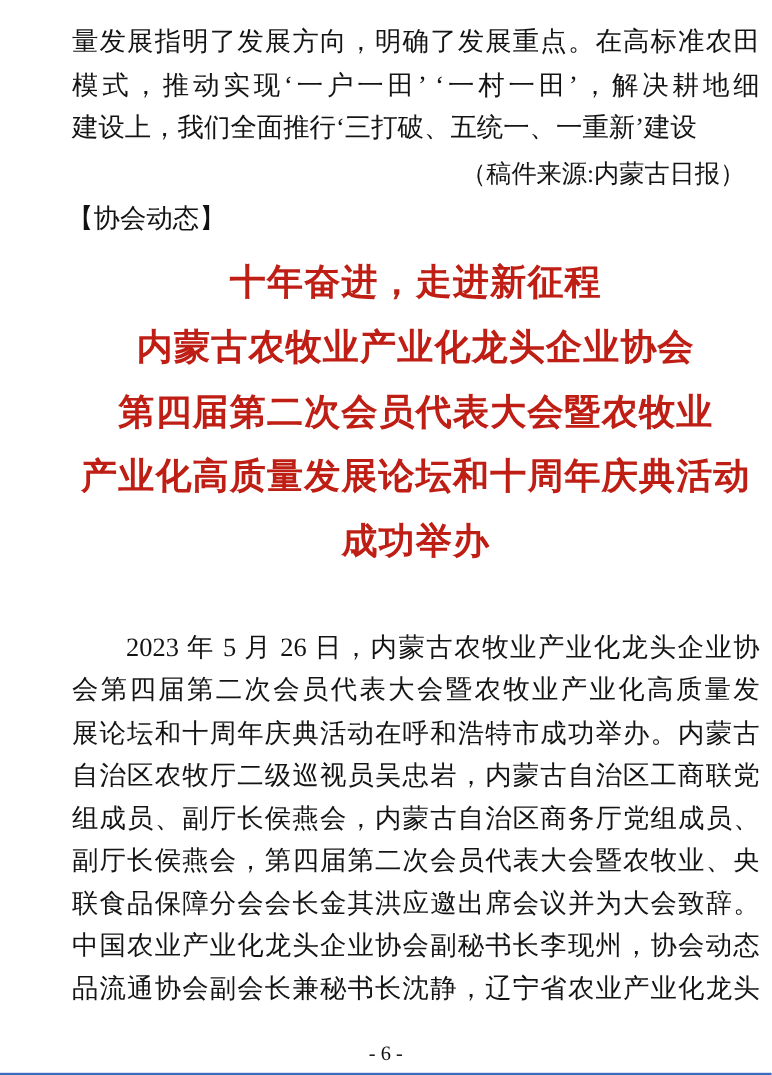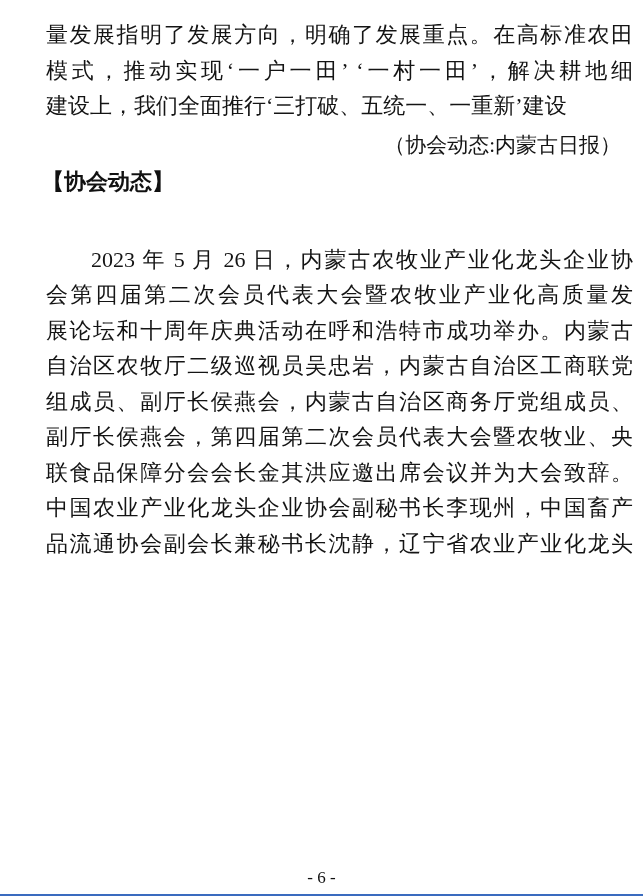--- a/index.html
+++ b/index.html
@@ -7,21 +7,21 @@
     width: 643px; height: 896px;
     background: #ffffff;
     position: relative;
     overflow: hidden;
     font-family: "Liberation Serif", serif;
     color: #141414;
   }
   .page {
     box-sizing: border-box;
     width: 643px; height: 896px;
-    padding: 17px 10px 0 46px;
+    padding: 17px 10px 0 60px;
     position: relative;
   }
   
   .para .line {
     font-size: 22px;
     line-height: 35.5px;
     text-align: justify;
     text-align-last: justify;
     text-justify: inter-character;
     white-space: nowrap;
@@ -37,21 +37,21 @@
   }
   .source-line {
     font-size: 21px;
     line-height: 36px;
     text-align: right;
     padding-right: 12px;
     margin-top: 3px;
   }
   .section-header {
     font-family: "Liberation Sans", sans-serif;
-    font-weight: bold;
+    font-weight: normal;
     font-size: 22px;
     line-height: 34px;
     margin-top: 2px;
     margin-left: -4px;
     color: #111111;
   }
   .article-title {
     margin-top: 10px;
     font-weight: bold;
     letter-spacing: 1px;
@@ -81,34 +81,41 @@
 <body style="color: rgb(20, 20, 20);">
 
 <div class="page">
 
   <div class="para top">
       <div class="line">量发展指明了发展方向，明确了发展重点。在高标准农田</div>
       <div class="line">模式，推动实现‘一户一田’ ‘一村一田’，解决耕地细</div>
       <div class="line">建设上，我们全面推行‘三打破、五统一、一重新’建设</div>
     </div>
 
-  <div class="source-line">（协会动态:内蒙古日报）</div>
+  <div class="source-line">（稿件来源:内蒙古日报）</div>
 
   <div class="section-header">【协会动态】</div>
 
+  <div class="article-title" style="color: rgb(191, 30, 21);">
+      <div class="title-line">十年奋进，走进新征程</div>
+      <div class="title-line">内蒙古农牧业产业化龙头企业协会</div>
+      <div class="title-line">第四届第二次会员代表大会暨农牧业</div>
+      <div class="title-line">产业化高质量发展论坛和十周年庆典活动</div>
+      <div class="title-line">成功举办</div>
+    </div>
 
   <div class="para main">
       <div class="line">2023 年 5 月 26 日，内蒙古农牧业产业化龙头企业协</div>
       <div class="line">会第四届第二次会员代表大会暨农牧业产业化高质量发</div>
       <div class="line">展论坛和十周年庆典活动在呼和浩特市成功举办。内蒙古</div>
       <div class="line">自治区农牧厅二级巡视员吴忠岩，内蒙古自治区工商联党</div>
       <div class="line">组成员、副厅长侯燕会，内蒙古自治区商务厅党组成员、</div>
       <div class="line">副厅长侯燕会，第四届第二次会员代表大会暨农牧业、央</div>
       <div class="line">联食品保障分会会长金其洪应邀出席会议并为大会致辞。</div>
-      <div class="line">中国农业产业化龙头企业协会副秘书长李现州，中国畜产</div>
+      <div class="line">中国农业产业化龙头企业协会副秘书长李现州，协会动态</div>
       <div class="line">品流通协会副会长兼秘书长沈静，辽宁省农业产业化龙头</div>
     </div>
 
   <div class="footer">- 6 -</div>
 
   <div class="bottom-line" style="background: rgb(58, 107, 191);"></div>
 
 </div>
 
 </body></html>

